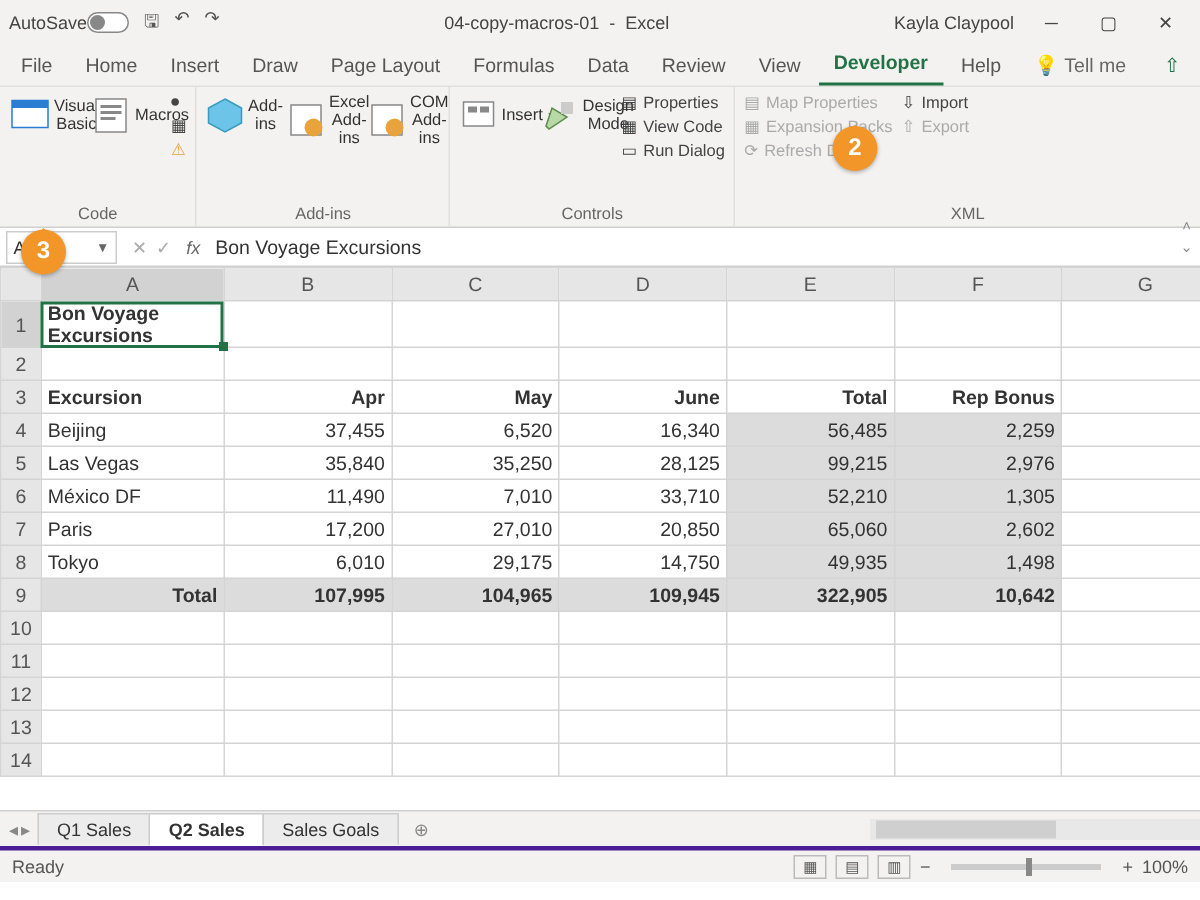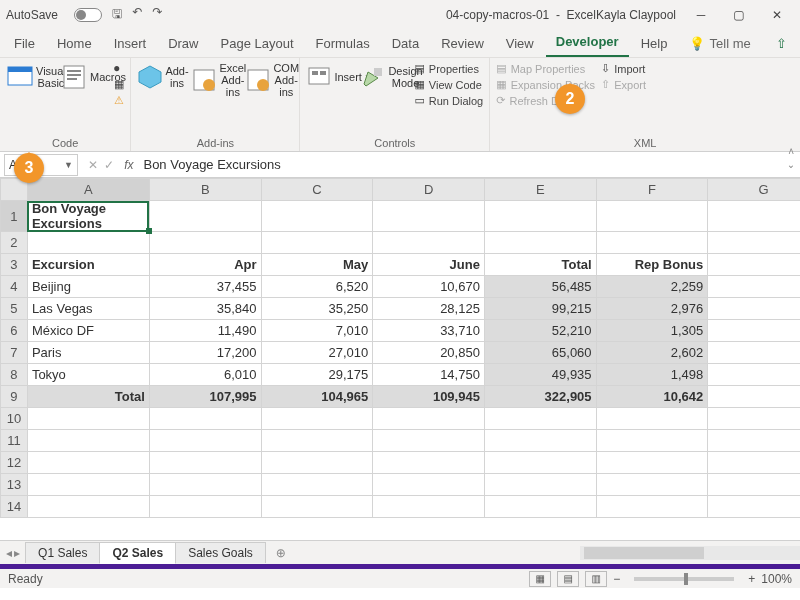--- a/index.html
+++ b/index.html
@@ -1,25 +1,25 @@
 <!DOCTYPE html>
 <html><head>
 <meta charset="utf-8">
 <style>
 * { box-sizing: border-box; margin: 0; padding: 0; font-family: "Segoe UI", Arial, sans-serif; }
 body { width: 800px; height: 600px; background: #fff; overflow: hidden; position: relative; font-size: 12px; color: #333; }
 
 
 .titlebar { height: 30px; background: #f3f2f1; display: flex; align-items: center; padding: 0 6px; font-size: 12px; color: #444; }
-.titlebar .autosave { display: flex; align-items: center; gap: 16px; }
+.titlebar .autosave { display: flex; align-items: center; gap: 0; }
 .titlebar .toggle { width: 28px; height: 14px; border-radius: 7px; border: 1px solid #888; position: relative; background: #fff; }
 .titlebar .toggle::after { content: ""; position: absolute; left: 1px; top: 1px; width: 10px; height: 10px; border-radius: 50%; background: #888; }
 .titlebar .qat { display: flex; gap: 10px; margin-left: 10px; color: #555; }
 .titlebar .qat span { cursor: default; }
-.titlebar .title-center { flex: 1; text-align: right; }
+.titlebar .title-center { flex: 1; text-align: center; }
 .titlebar .user { margin-right: 8px; }
 .titlebar .winbtns { display: flex; gap: 4px; }
 .titlebar .winbtn { width: 34px; height: 22px; display: flex; align-items: center; justify-content: center; color: #444; }
 
 
 .tabs { height: 28px; background: #f3f2f1; display: flex; align-items: flex-end; padding: 0 4px; gap: 2px; border-bottom: 1px solid #e1dfdd; }
 .tab { padding: 6px 10px; font-size: 13px; color: #555; cursor: default; }
 .tab.active { color: #217346; border-bottom: 2px solid #217346; font-weight: 600; }
 .tab.tell { color: #666; display: flex; align-items: center; gap: 4px; }
 .tab.share { margin-left: auto; width: 30px; text-align: center; color: #217346; }
@@ -67,21 +67,21 @@
 
 .sheettabs { height: 24px; display: flex; align-items: center; background: #f3f2f1; border-top: 1px solid #d0d0d0; font-size: 12px; }
 .sheettabs .nav { display: flex; gap: 2px; padding: 0 6px; color: #888; }
 .sheettabs .stab { padding: 3px 12px; border: 1px solid #ccc; border-bottom: none; background: #ececec; margin-left: -1px; cursor: default; }
 .sheettabs .stab.active { background: #fff; border-bottom: 1px solid #fff; font-weight: 600; }
 .sheettabs .add { padding: 0 10px; color: #888; }
 .sheettabs .hscroll { margin-left: auto; width: 220px; height: 14px; background: #e8e8e8; display: flex; align-items: center; }
 .sheettabs .hscroll .thumb { width: 120px; height: 12px; background: #cfcfcf; margin-left: 4px; }
 
 
-.statusbar { height: 24px; background: #f3f2f1; border-top: 5px solid #4c1d95; display: flex; align-items: center; padding: 0 8px; font-size: 12px; color: #555; }
+.statusbar { height: 24px; background: #f3f2f1; border-top: 3px solid #4c1d95; display: flex; align-items: center; padding: 0 8px; font-size: 12px; color: #555; }
 .statusbar .views { margin-left: auto; display: flex; gap: 6px; align-items: center; }
 .statusbar .viewbtn { width: 22px; height: 16px; border: 1px solid #bbb; display: flex; align-items: center; justify-content: center; font-size: 10px; }
 .statusbar .zoom-slider { width: 100px; height: 4px; background: #ccc; margin: 0 8px; position: relative; }
 .statusbar .zoom-slider::after { content:""; position:absolute; left:50%; top:-4px; width:4px; height:12px; background:#888; }
 
 
 .bubble { position: absolute; width: 30px; height: 30px; border-radius: 50%; background: #f2962a; color: #fff; font-weight: 700; font-size: 16px; display: flex; align-items: center; justify-content: center; box-shadow: 0 1px 3px rgba(0,0,0,.3); }
 .bubble::before { content:""; position:absolute; top:-6px; left:50%; transform:translateX(-50%); border:5px solid transparent; border-bottom-color:#f2962a; }
 
 svg { display: block; }
@@ -339,21 +339,21 @@
       <td class="num">June</td>
       <td class="num">Total</td>
       <td class="num">Rep Bonus</td>
           <td></td>
         </tr>
     <tr>
           <th>4</th>
       <td>Beijing</td>
       <td class="num">37,455</td>
       <td class="num">6,520</td>
-      <td class="num">10,670</td>
+      <td class="num">16,340</td>
       <td class="num shade">56,485</td>
       <td class="num shade">2,259</td>
           <td></td>
         </tr>
     <tr>
           <th>5</th>
       <td>Las Vegas</td>
       <td class="num">35,840</td>
       <td class="num">35,250</td>
       <td class="num">28,125</td>

